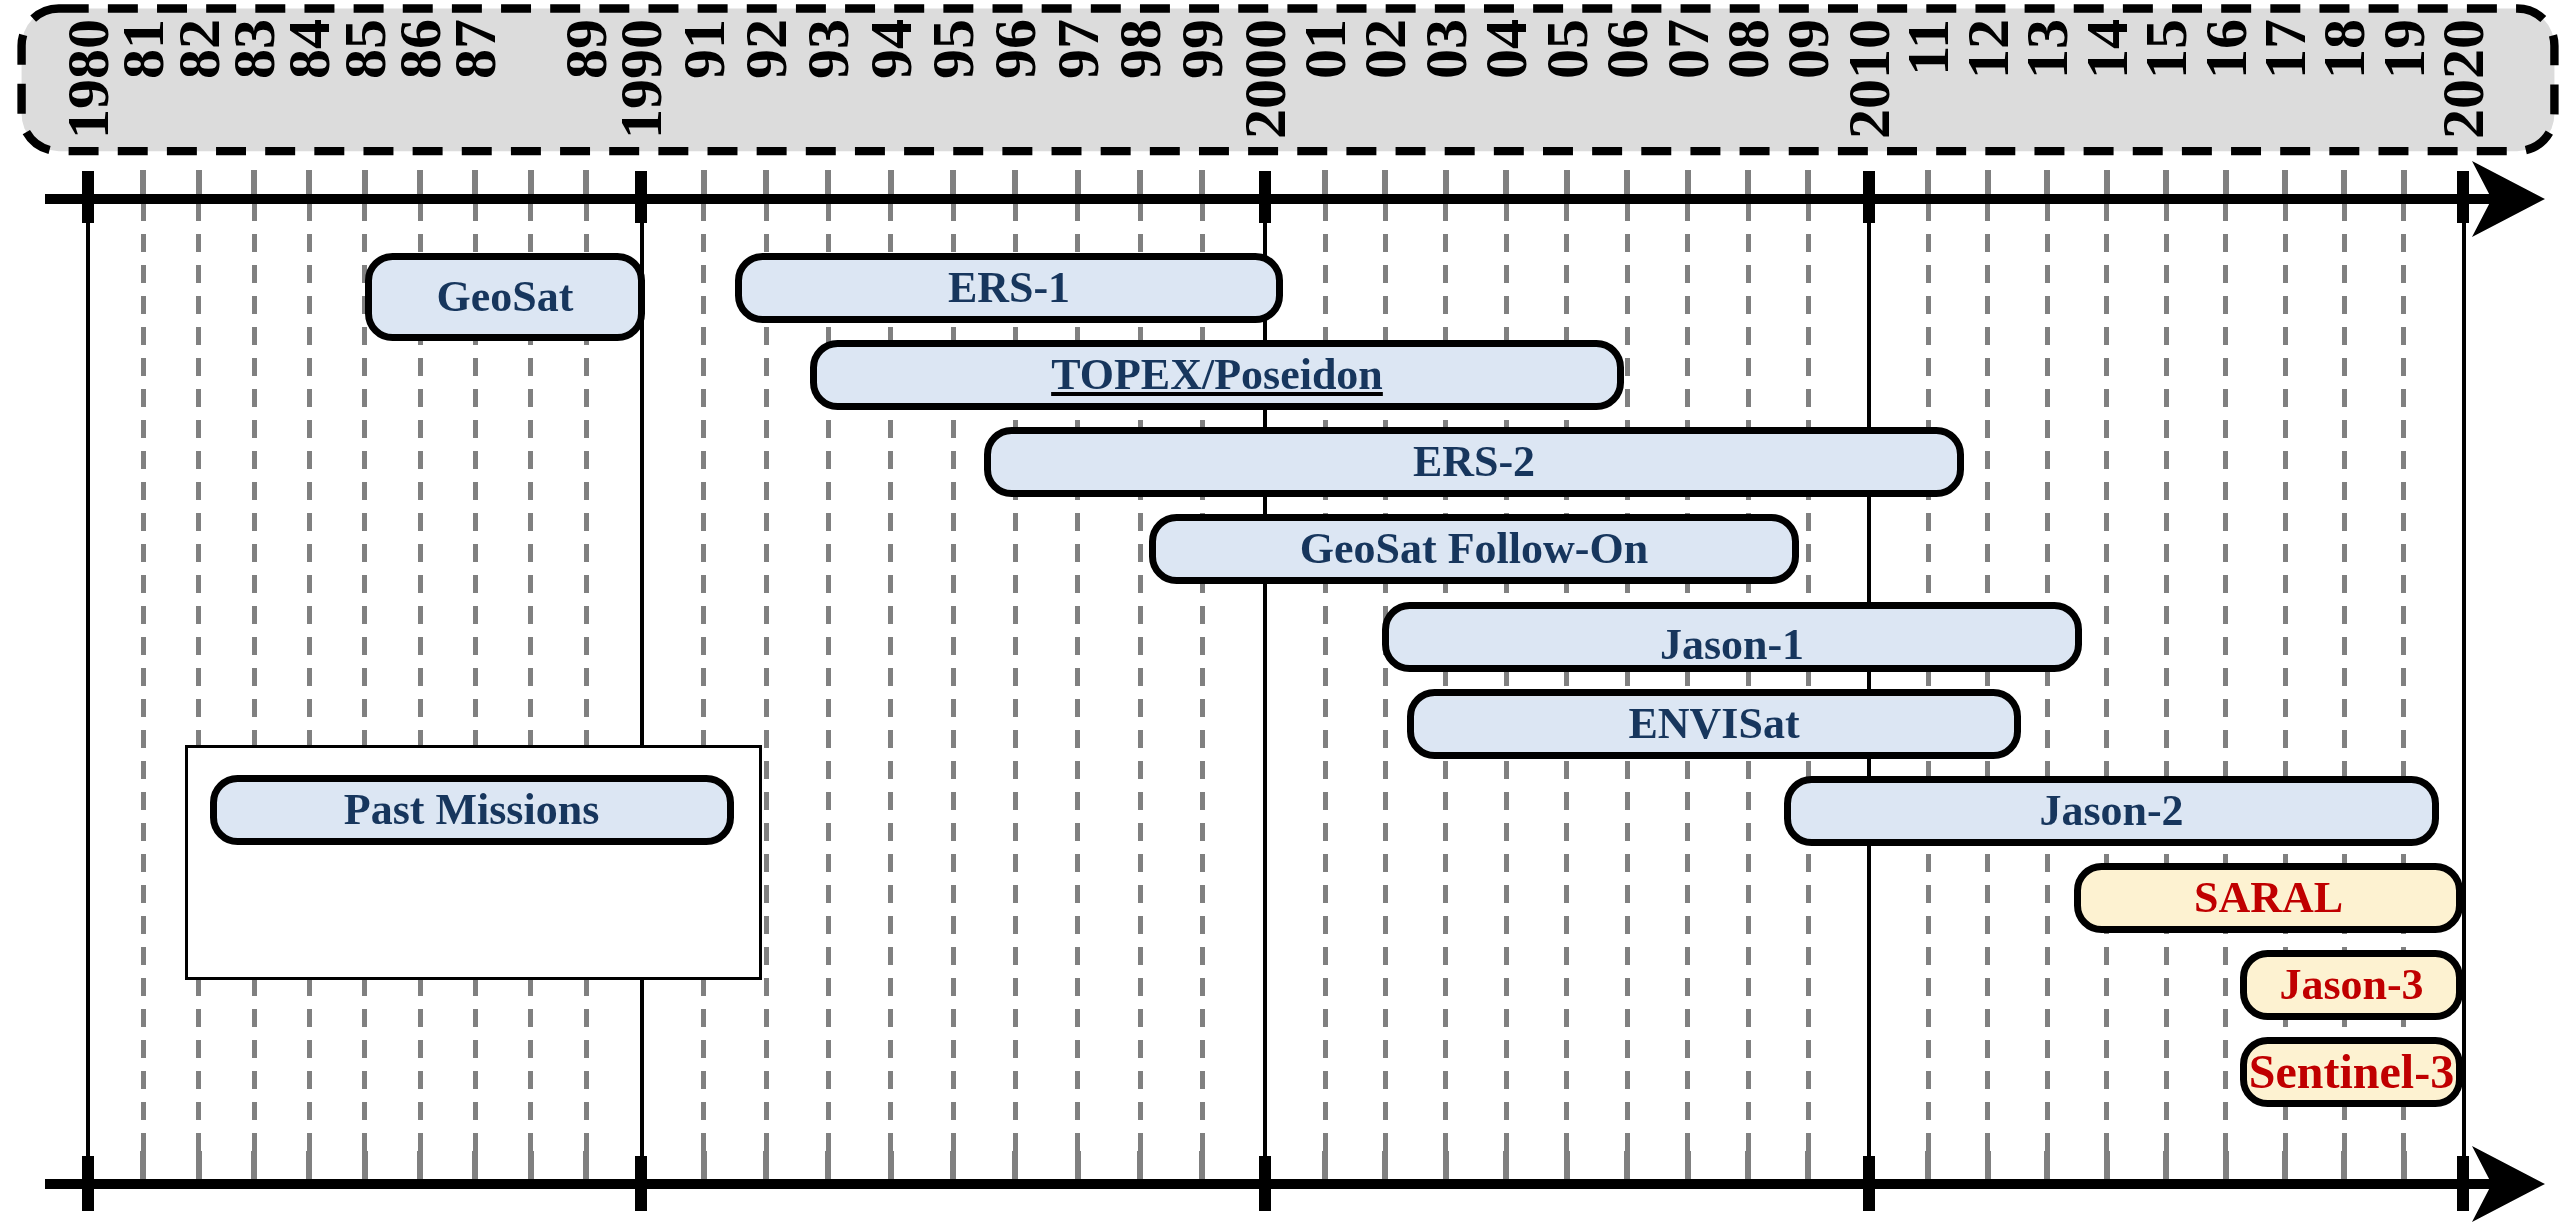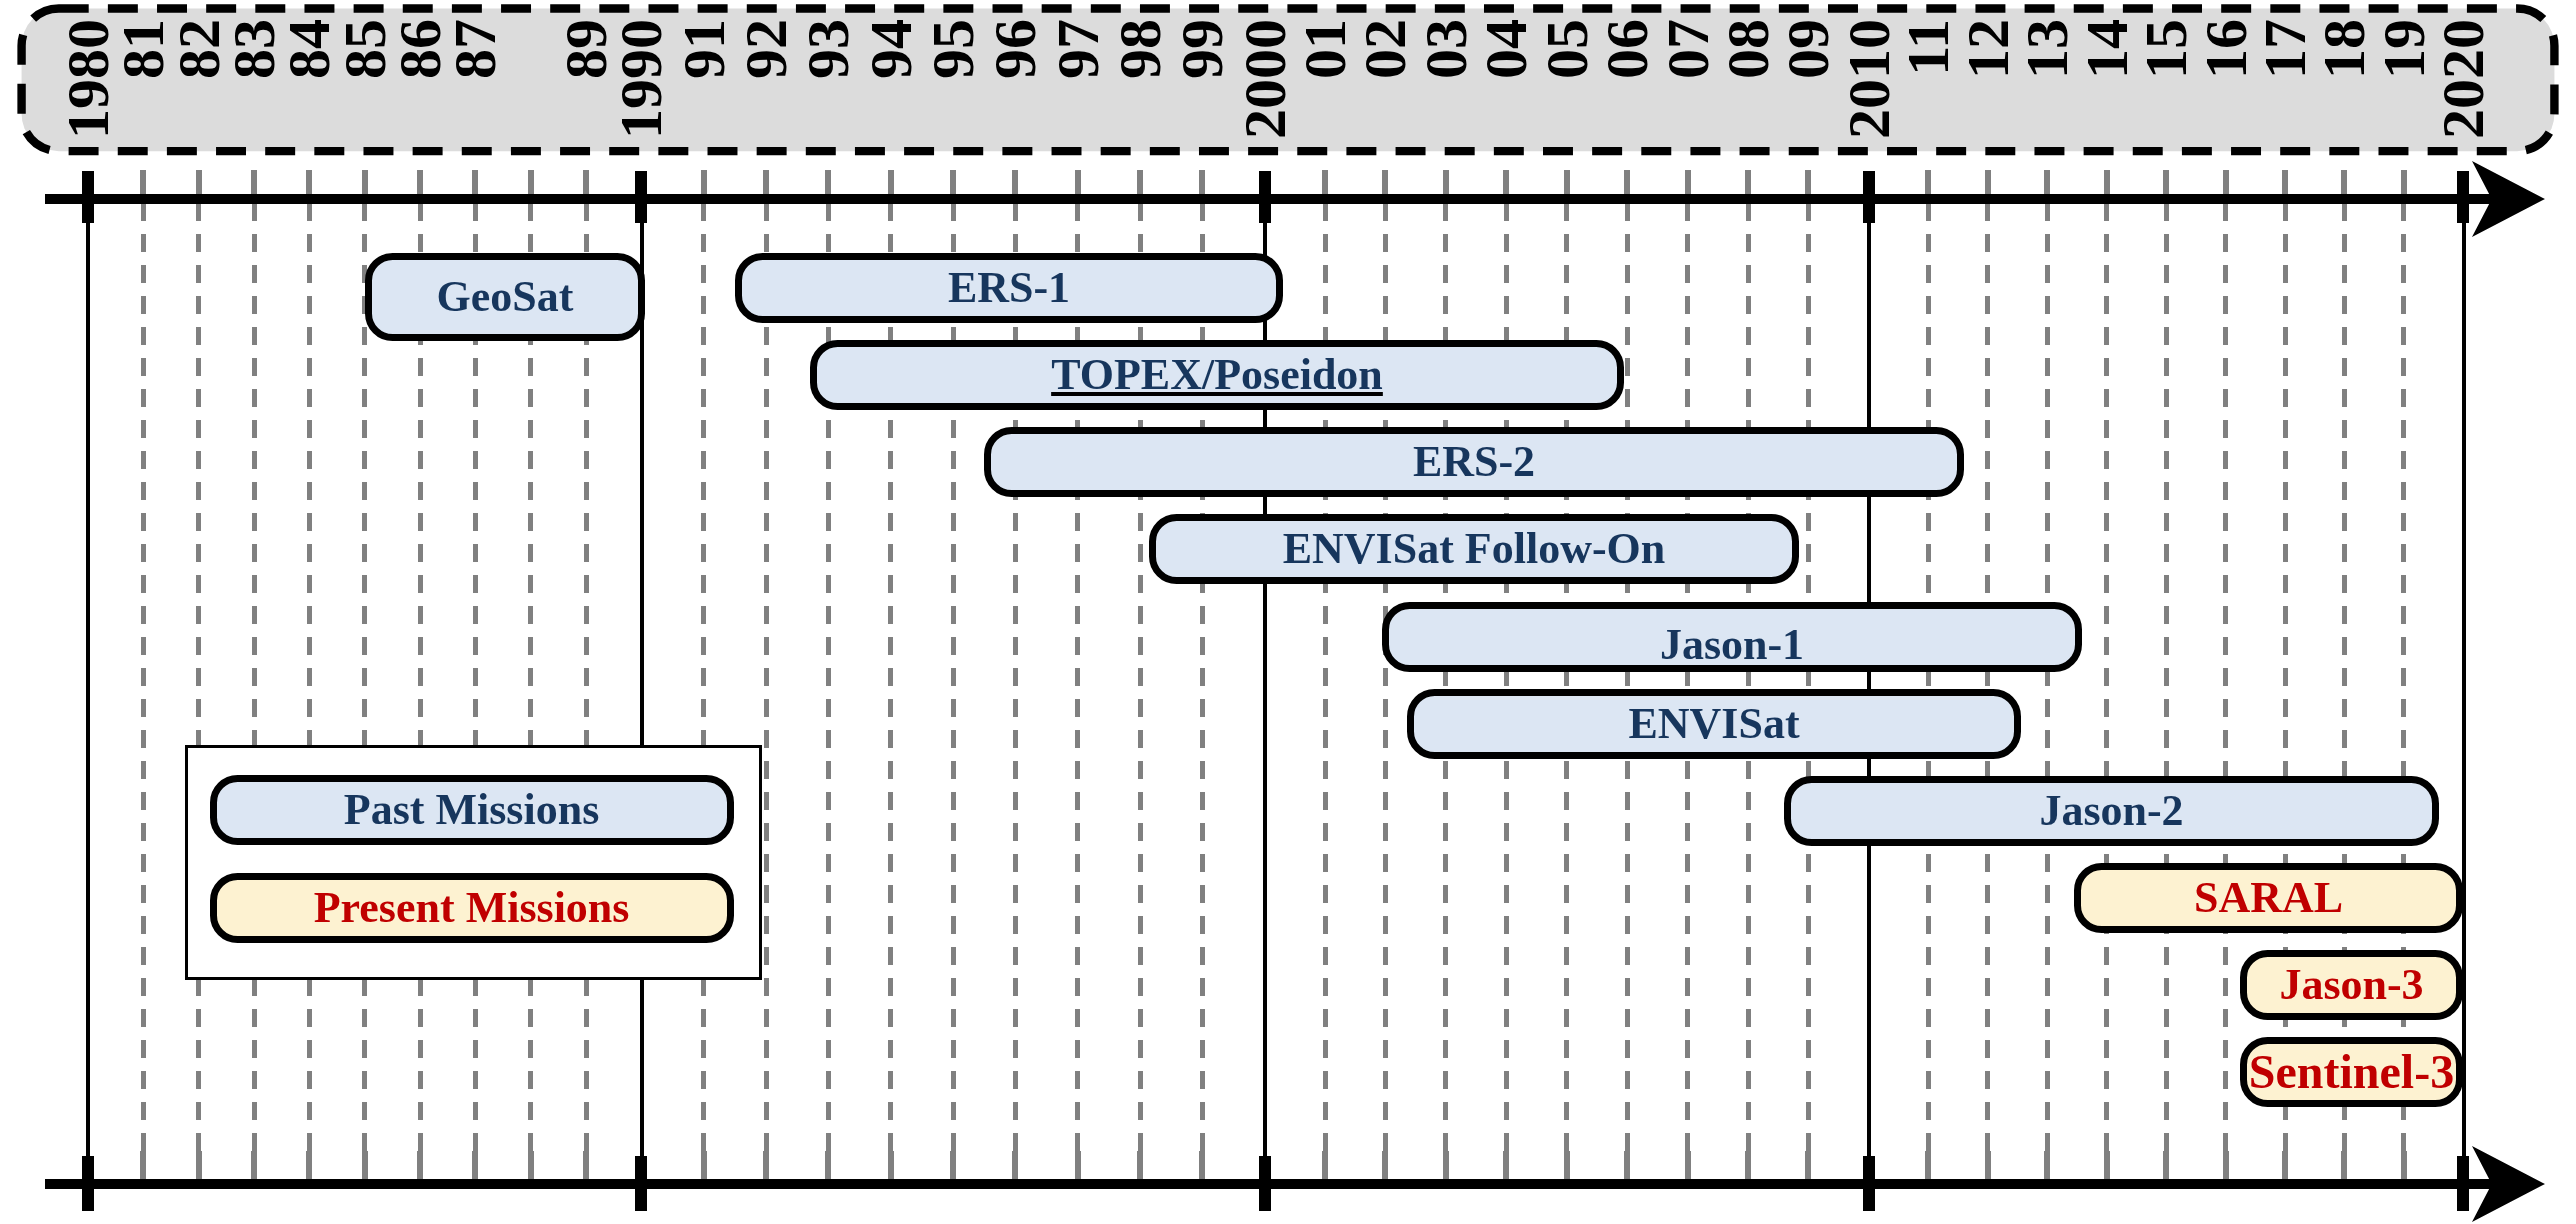--- a/index.html
+++ b/index.html
@@ -273,21 +273,21 @@
       <div class="bar past" style="left: 735px; width: 548px; top: 253px; height: 70px;">
         <span class="bar-label" style="font-size: 44px;">ERS-1</span>
       </div>
       <div class="bar past" style="left: 810px; width: 814px; top: 340px; height: 70px; text-decoration: underline;">
         <span class="bar-label" style="font-size: 44px;">TOPEX/Poseidon</span>
       </div>
       <div class="bar past" style="left: 984px; width: 980px; top: 427px; height: 70px;">
         <span class="bar-label" style="font-size: 44px;">ERS-2</span>
       </div>
       <div class="bar past" style="left: 1149px; width: 650px; top: 514px; height: 70px;">
-        <span class="bar-label" style="font-size: 44px;">ENVISat Follow-On</span>
+        <span class="bar-label" style="font-size: 44px;">GeoSat Follow-On</span>
       </div>
       <div class="bar past" style="left: 1382px; width: 700px; top: 602px; height: 70px;">
         <span class="bar-label" style="font-size: 44px; margin-top: 16px;">Jason-1</span>
       </div>
       <div class="bar past" style="left: 1407px; width: 614px; top: 689px; height: 70px;">
         <span class="bar-label" style="font-size: 44px;">ENVISat</span>
       </div>
       <div class="bar past" style="left: 1784px; width: 655px; top: 776px; height: 70px;">
         <span class="bar-label" style="font-size: 44px;">Jason-2</span>
       </div>
@@ -298,23 +298,20 @@
         <span class="bar-label" style="font-size: 44px;">Jason-3</span>
       </div>
       <div class="bar present" style="left: 2240px; width: 223px; top: 1037px; height: 70px;">
         <span class="bar-label" style="font-size: 48px;">Sentinel-3</span>
       </div>
     </div>
 
   <div class="legend">
     <div class="legend-swatch past">
       <span class="legend-label">Past Missions</span>
-    </div>
-    <div class="legend-swatch present">
-      <span class="legend-label">Present Missions</span>
     </div>
   </div>
 
   <div>
     <div class="axis-line" style="left:45px;top:1179px;width:2448px;"></div>
     <div class="arrow-head" style="left:2472px;top:1146px;"></div>
     <div id="bottom-ticks">
         <div class="tick major" style="left: 82px; top: 1156px; height: 55px;"></div>
         <div class="tick minor" style="left: 140px; top: 1151px; height: 32px;"></div>
         <div class="tick minor" style="left: 196px; top: 1151px; height: 32px;"></div>

